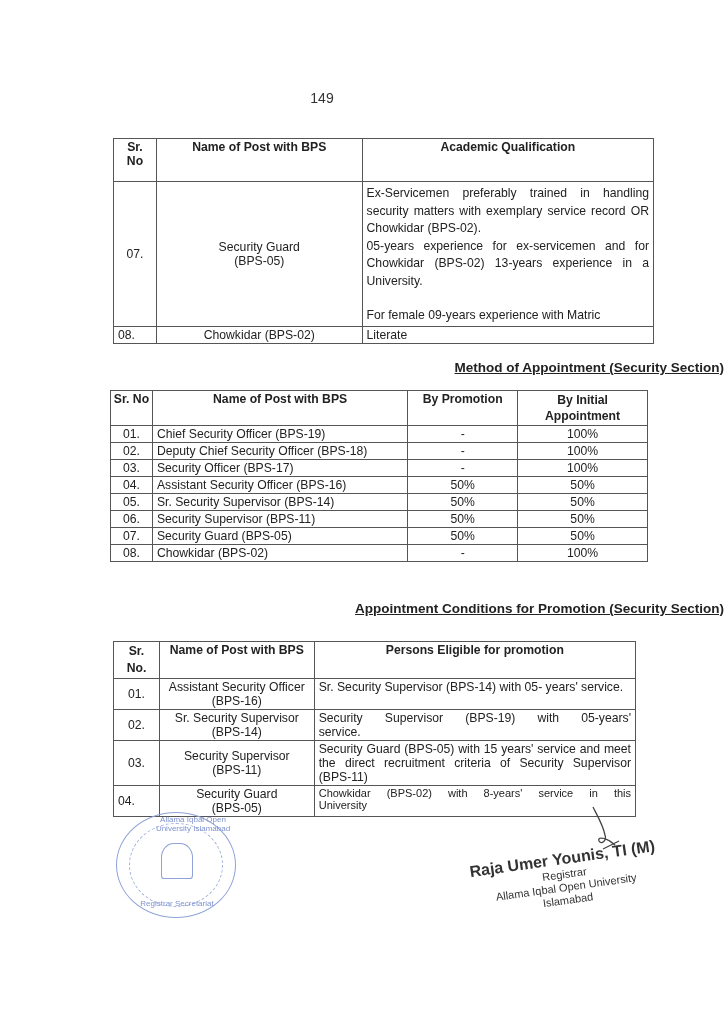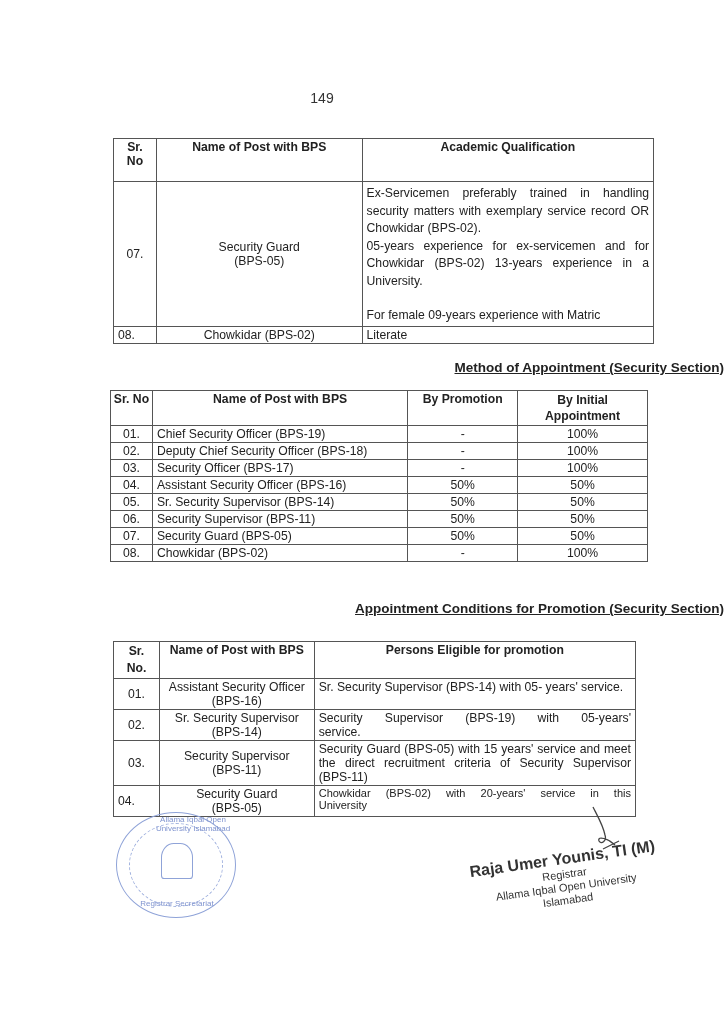--- a/index.html
+++ b/index.html
@@ -166,21 +166,21 @@
           <div>(BPS-11)</div>
         </td>
     <td class="just">Security Guard (BPS-05) with 15 years' service and meet the direct recruitment criteria of Security Supervisor (BPS-11)</td>
   </tr>
   <tr>
     <td class="vm">04.</td>
     <td class="c">
           <div>Security Guard</div>
           <div>(BPS-05)</div>
         </td>
-    <td class="just" style="font-size:11px; word-spacing:6px;">Chowkidar (BPS-02) with 20-years' service in this University</td>
+    <td class="just" style="font-size:11px; word-spacing:6px;">Chowkidar (BPS-02) with 8-years' service in this University</td>
   </tr>
 </tbody>
   </table>
 
 <div class="stamp">
   <div class="stamp-inner"></div>
   <div class="stamp-emblem"></div>
   <div class="stamp-text" style="left:20px; top:2px; width:80px; text-align:center;margin-left:16px;">Allama Iqbal Open University Islamabad</div>
   <div class="stamp-text" style="left:18px; top:86px; width:84px; text-align:center;">Registrar Secretariat</div>
 </div>

